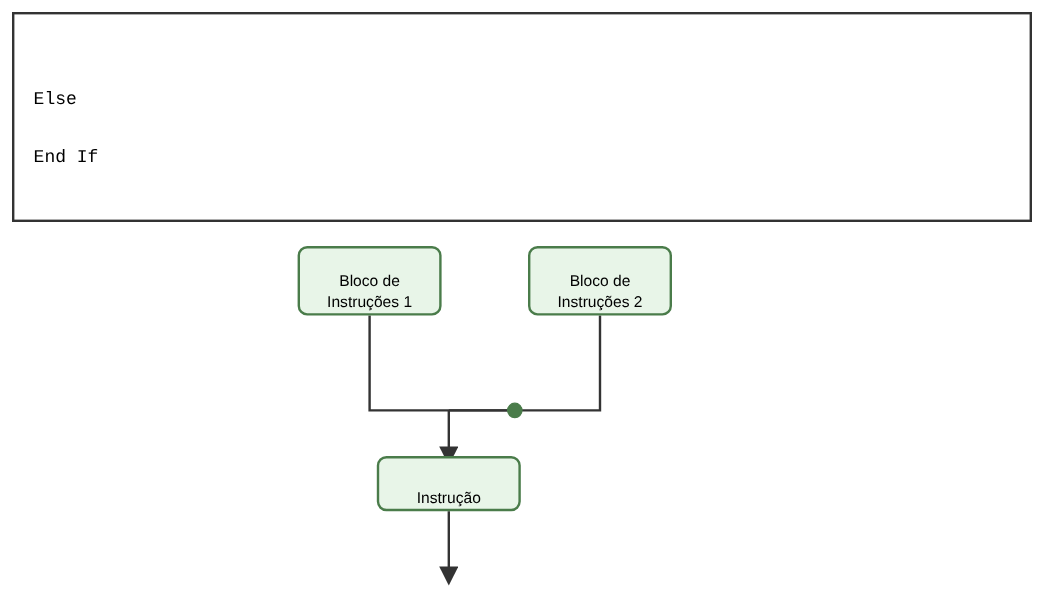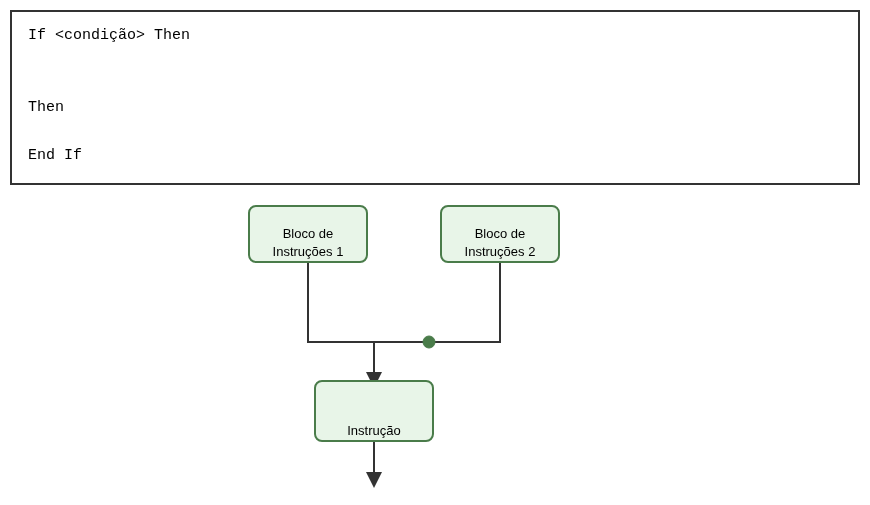--- a/index.html
+++ b/index.html
@@ -72,31 +72,30 @@
       top: 20px;
       width: 120px;
       height: 58px;
     }
 
     
     .instrucao {
       left: 314px;
       top: 195px;
       width: 120px;
-      height: 62px;
+      height: 46px;
     }
   </style>
 </head>
 <body>
 
 <div class="code-box">
-  <div class="code-line">If &lt;condição&gt; Then</div>
   <div class="code-line">&nbsp;</div>
   <div class="code-line">&nbsp;</div>
-  <div class="code-line">Then</div>
+  <div class="code-line">Else</div>
   <div class="code-line">&nbsp;</div>
   <div class="code-line">End If</div>
 </div>
 
 <div class="diagram-area">
 
   <svg class="diagram">
 
     <polyline points="308,78 308,157 429,157" fill="none" stroke="#333" stroke-width="2" marker-end="none"></polyline>
 

